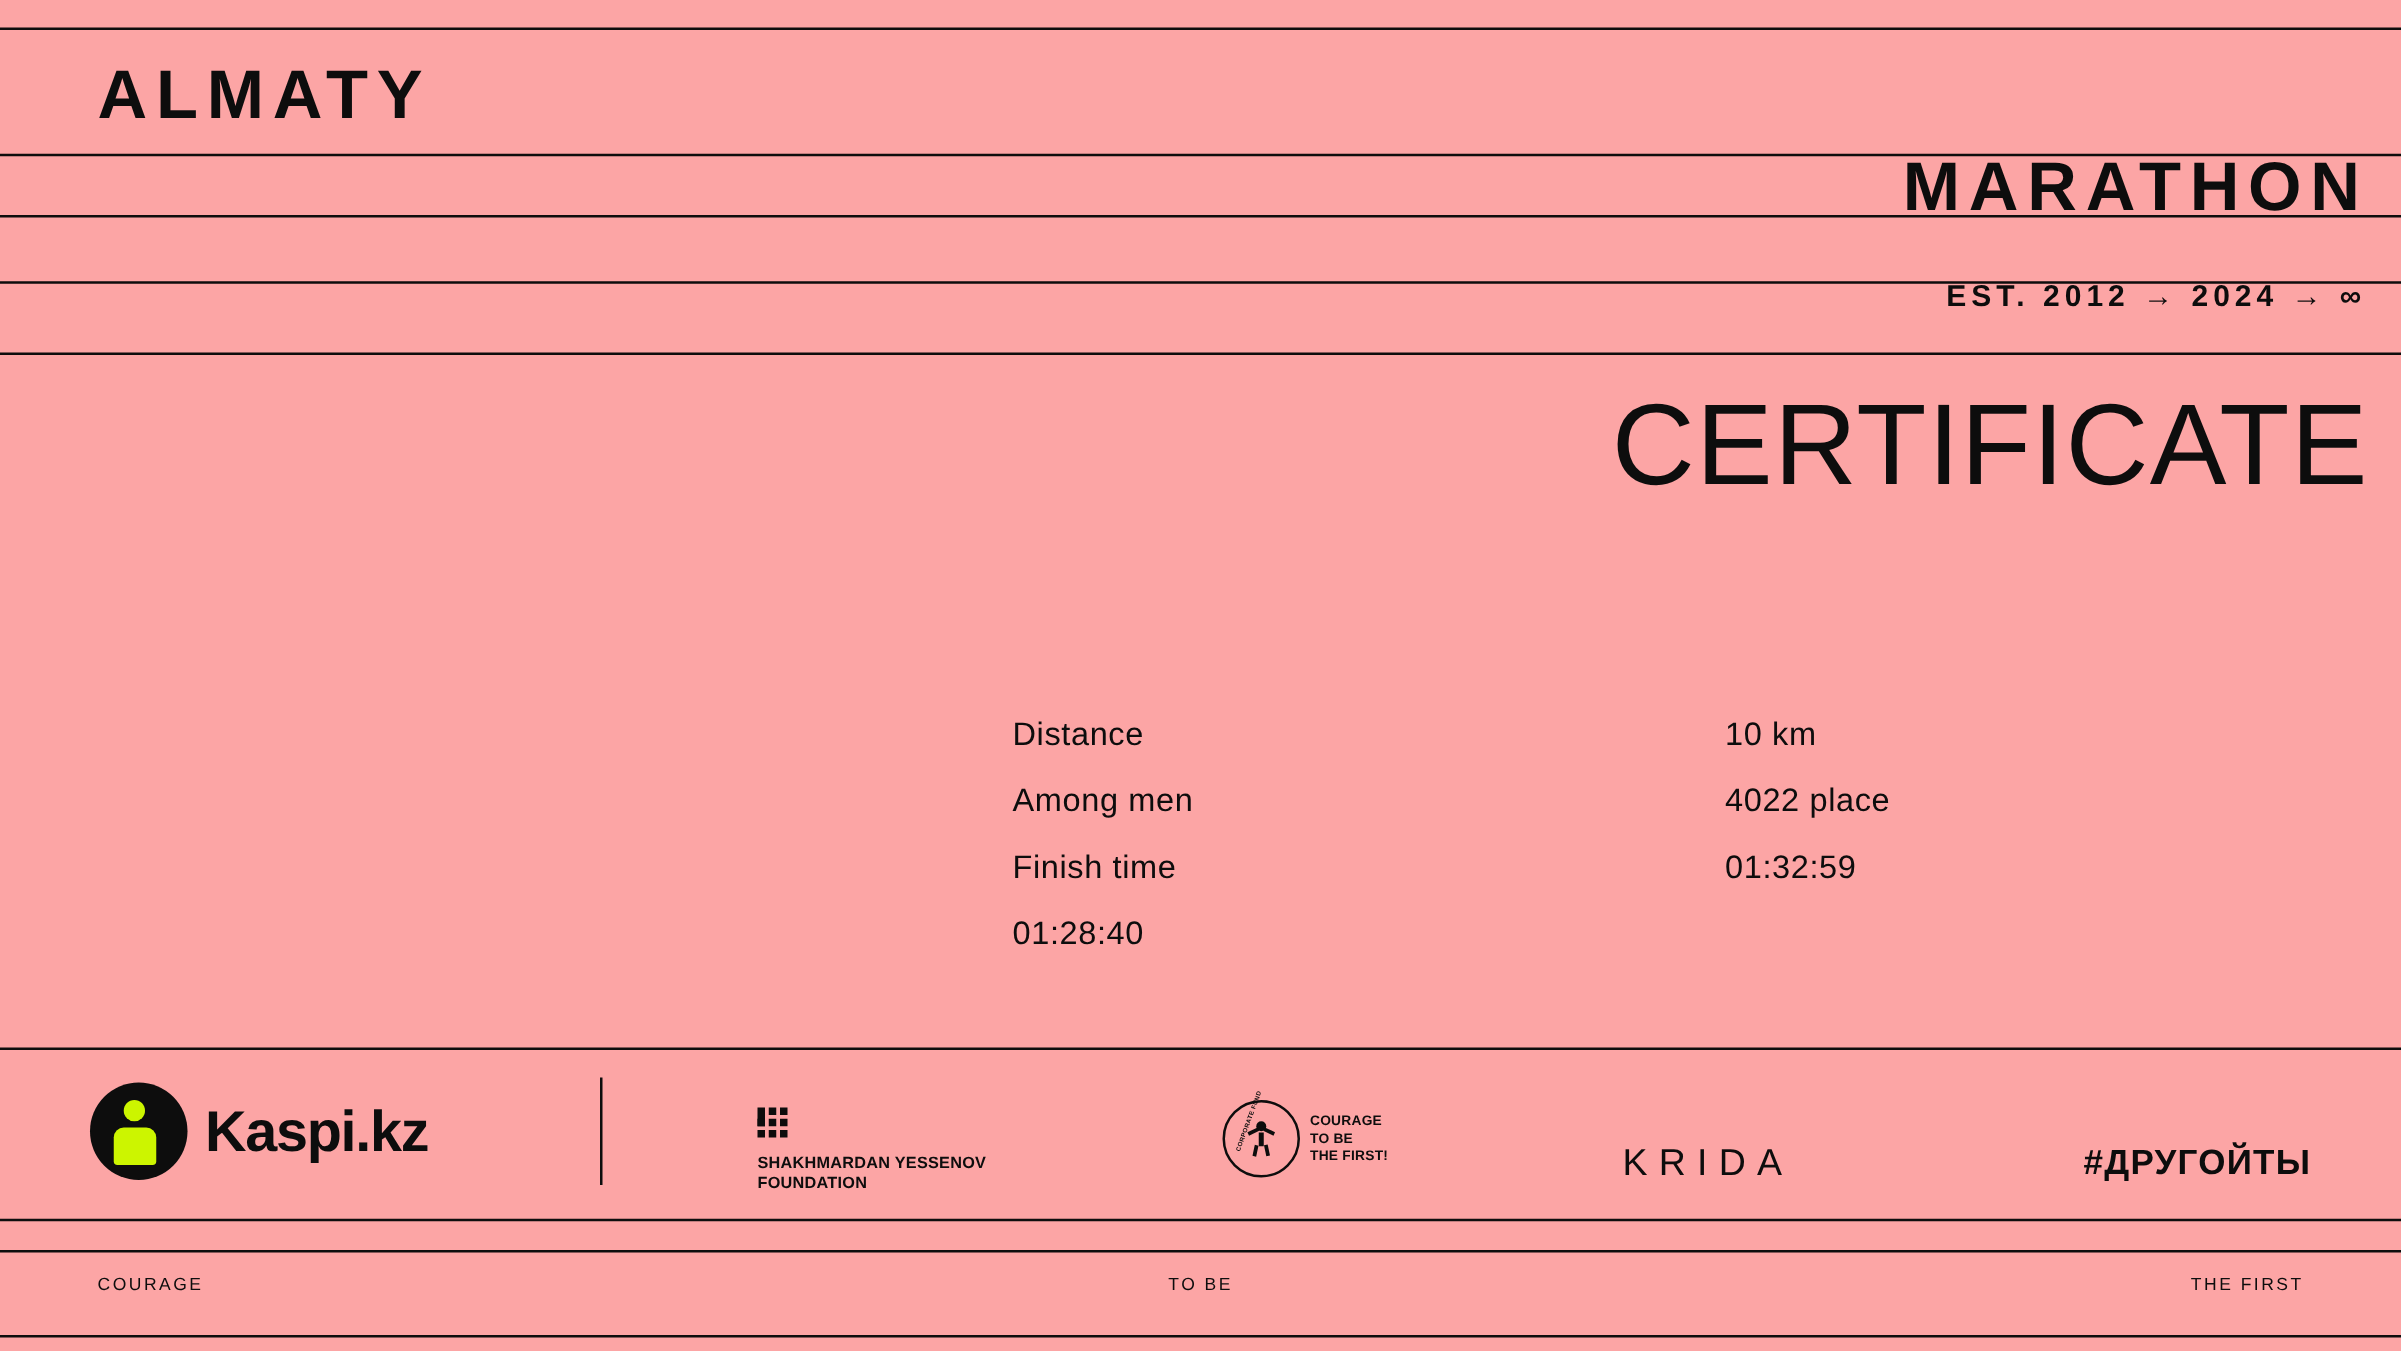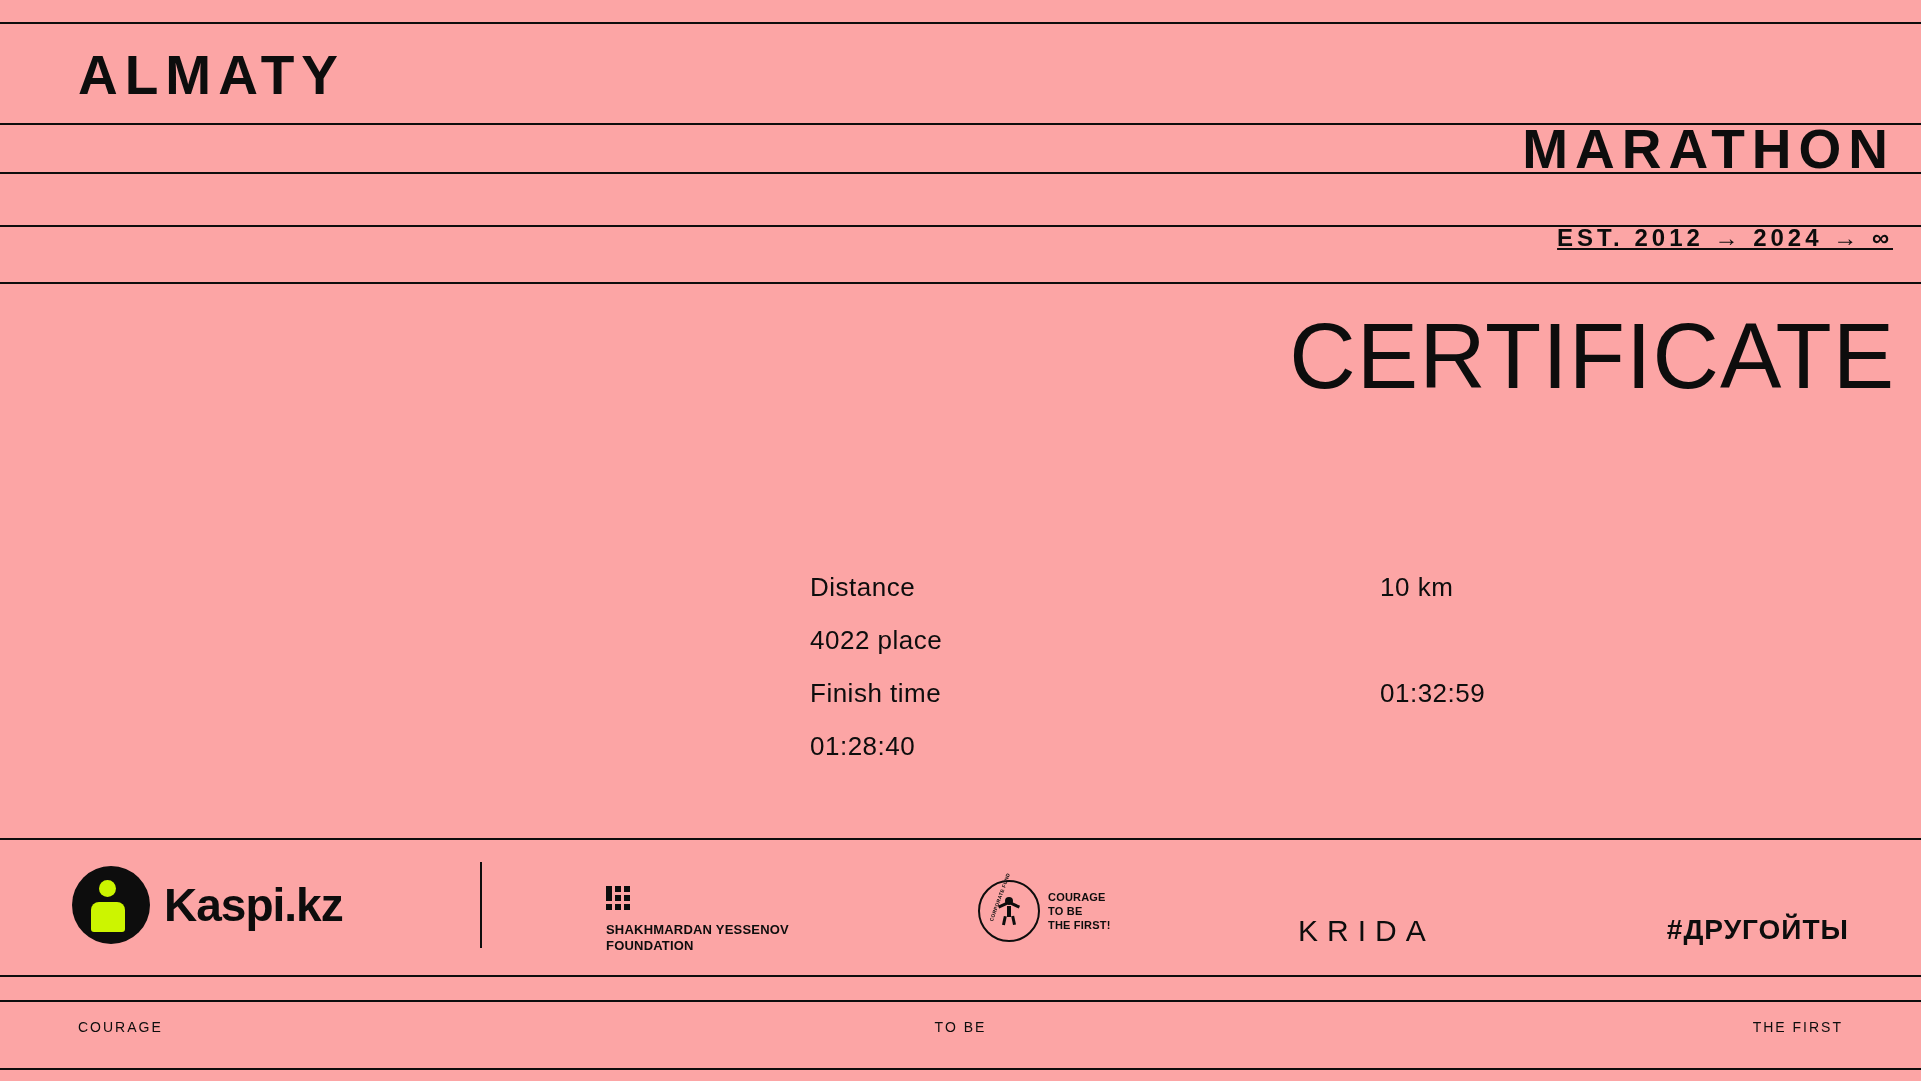--- a/index.html
+++ b/index.html
@@ -61,21 +61,20 @@
   }
   .est {
     position: absolute;
     right: 28px;
     top: 226px;
     font-size: 24px;
     font-weight: 700;
     letter-spacing: 4px;
     line-height: 1;
     text-align: right;
-    text-decoration: underline;
   }
   
   .title {
     position: absolute;
     right: 26px;
     top: 310px;
     font-size: 92px;
     font-weight: 400;
     letter-spacing: 1px;
     line-height: 1;
@@ -290,20 +289,21 @@
 
   <div class="title">CERTIFICATE</div>
 
 
   <div class="results">
     <div class="res-row">
       <div class="res-label">Distance</div>
       <div class="res-value">10 km</div>
     </div>
     <div class="res-row">
+      <div class="res-label">Among men</div>
       <div class="res-value">4022 place</div>
     </div>
     <div class="res-row">
       <div class="res-label">Finish time</div>
       <div class="res-value">01:32:59</div>
     </div>
     <div class="res-row">
       <div class="res-value">01:28:40</div>
     </div>
   </div>

